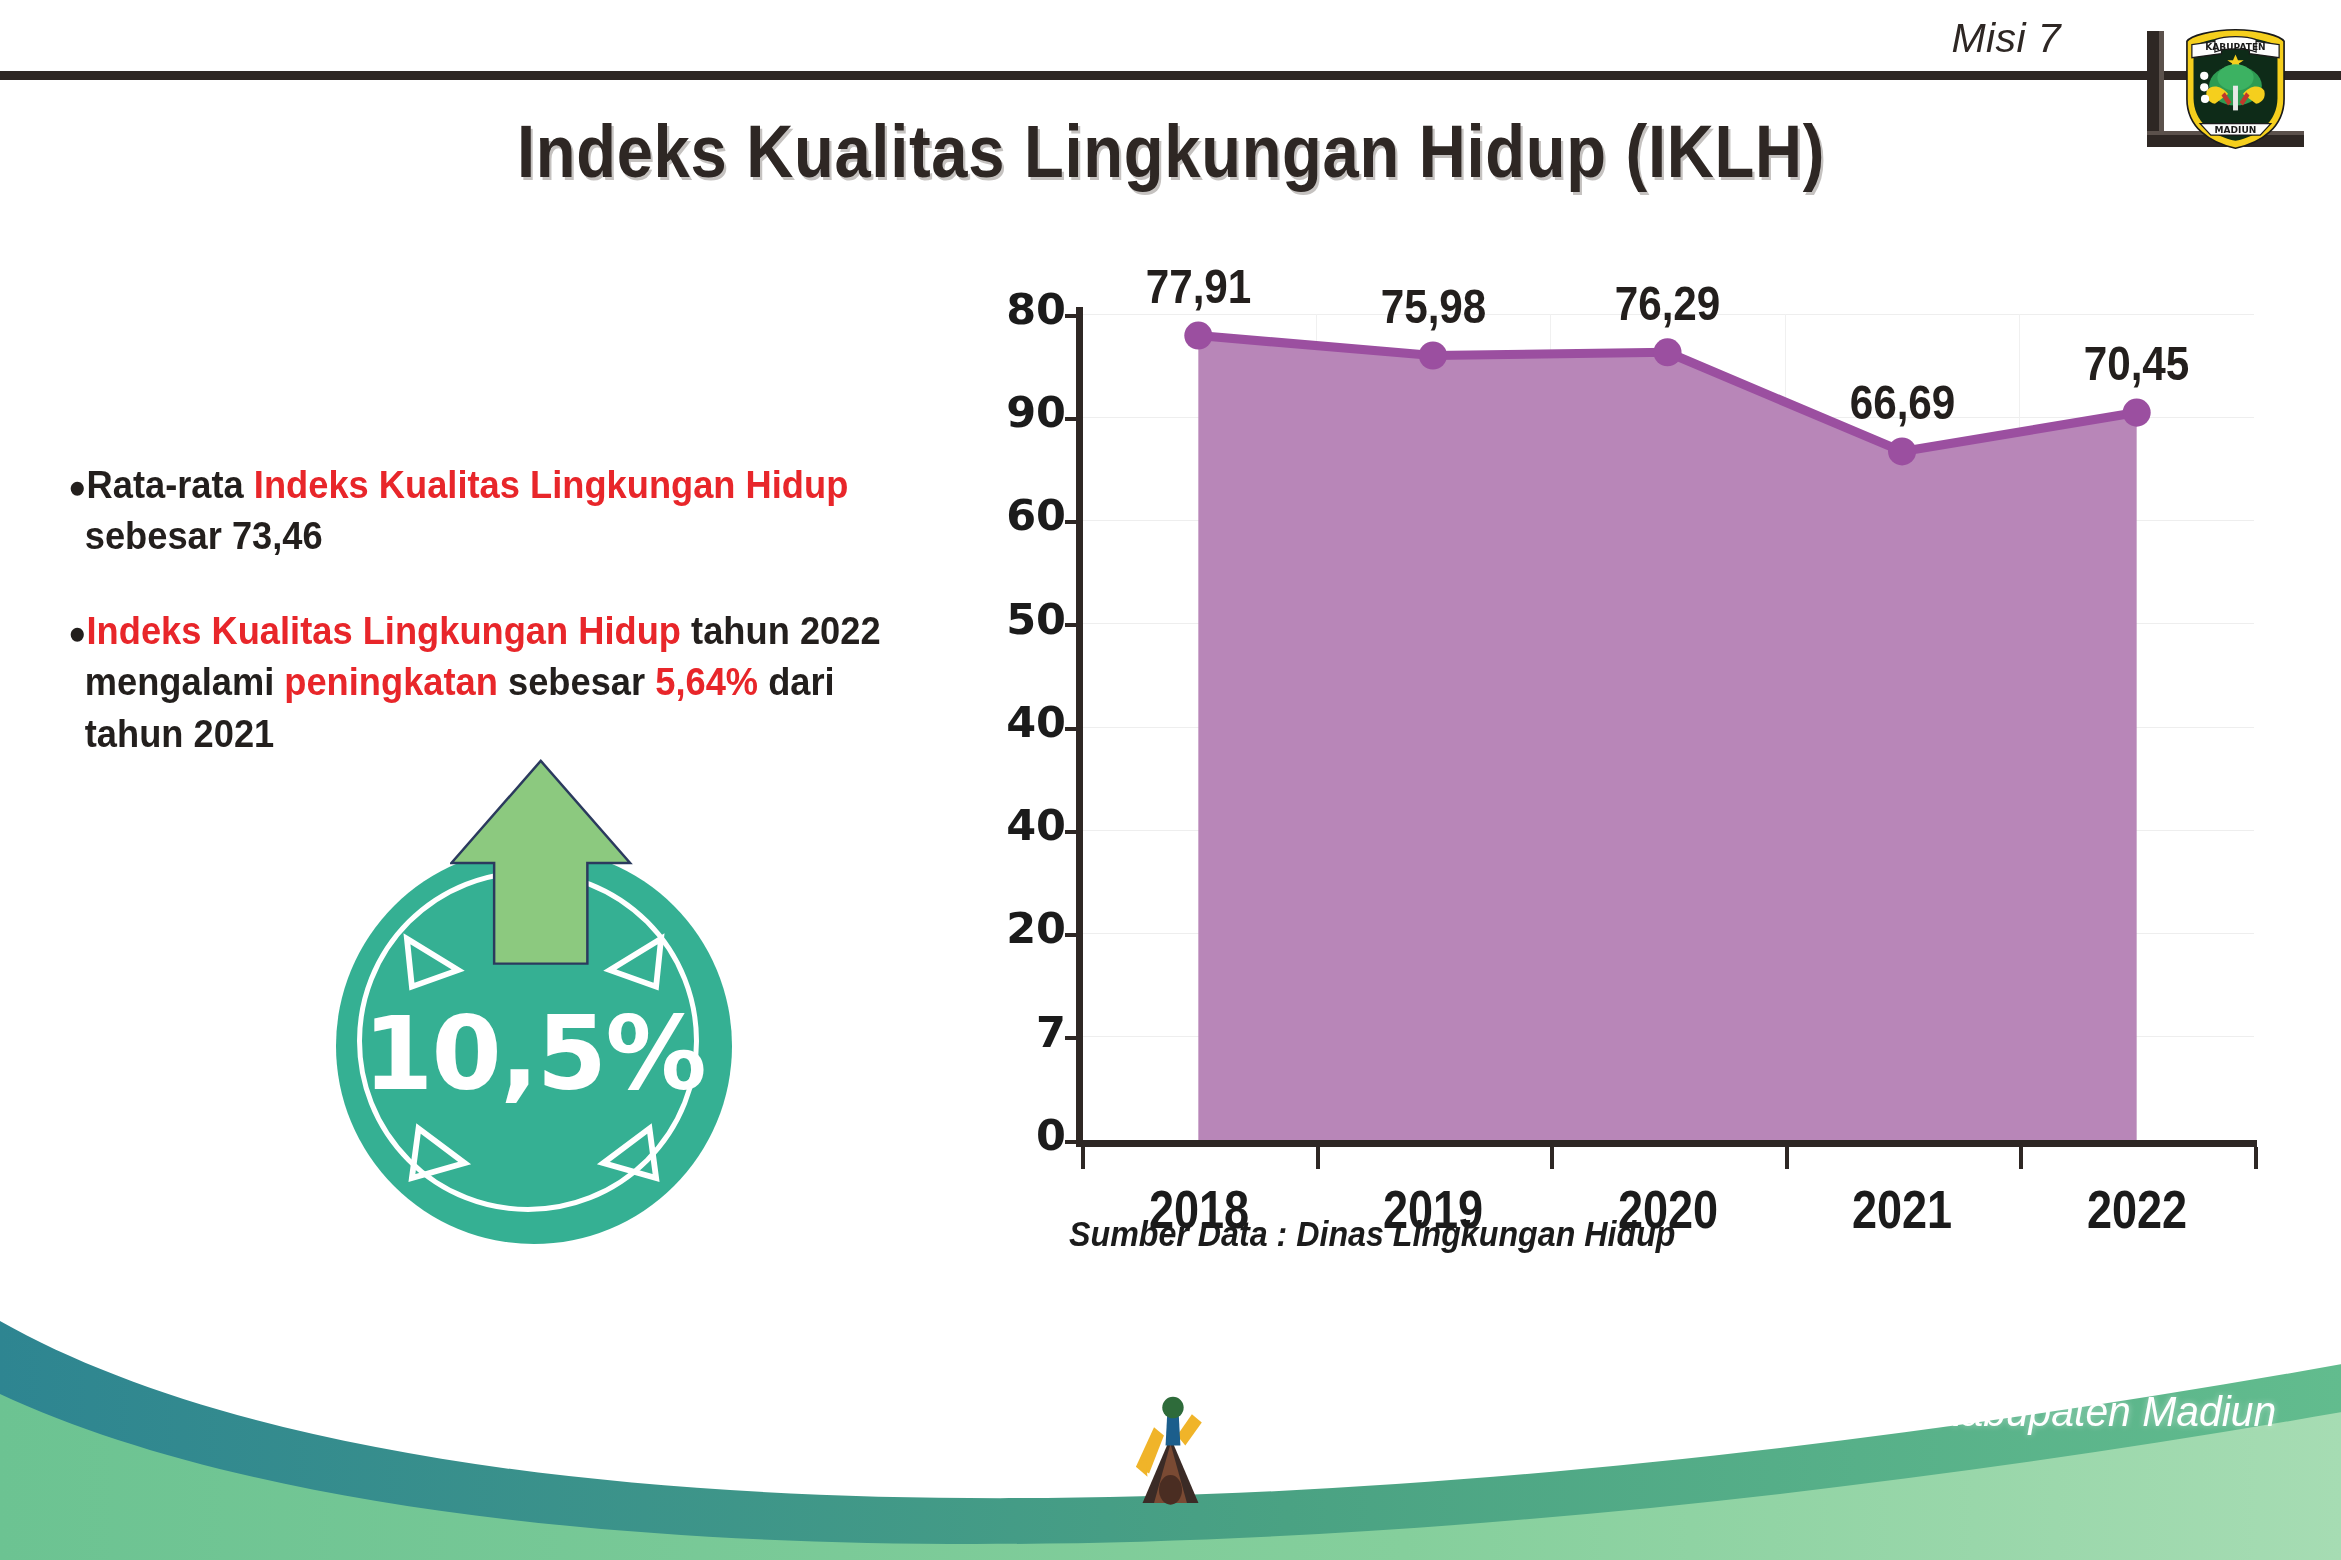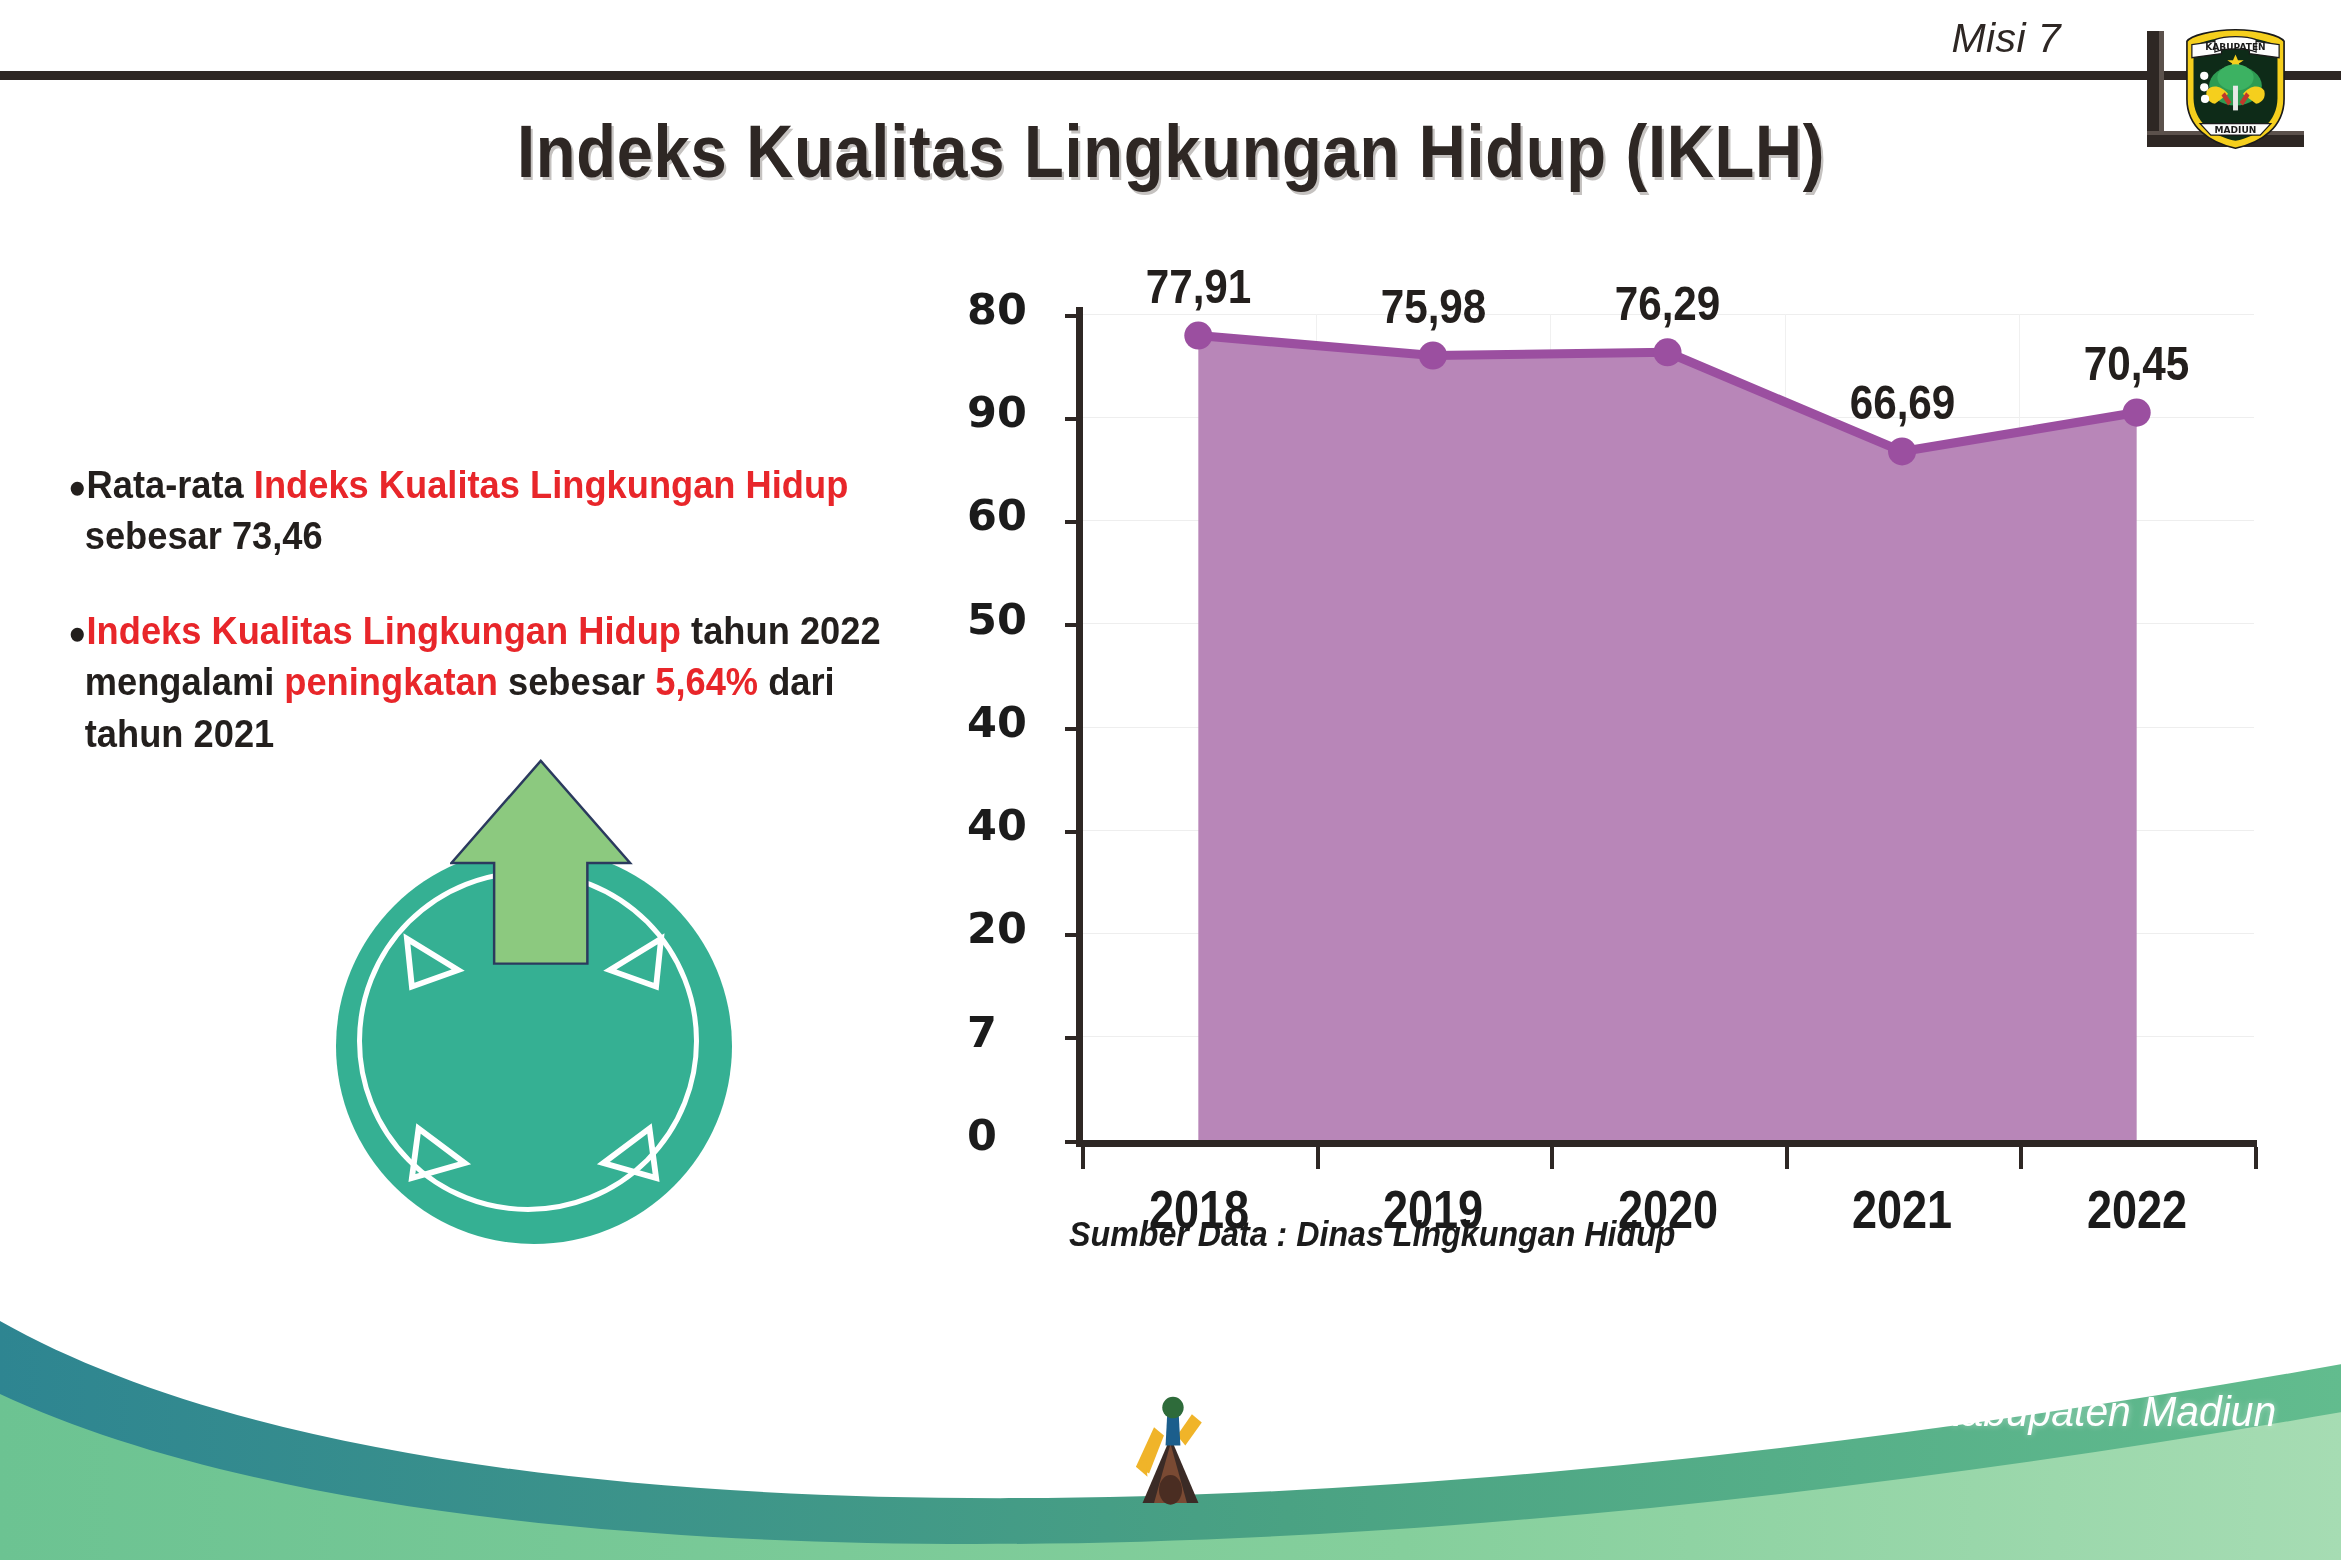--- a/index.html
+++ b/index.html
@@ -55,21 +55,21 @@
   
   .chart{position:absolute;left:974px;top:289px;width:1288px;height:875px;}
   .gridh{position:absolute;left:0;height:0.8px;background:#eeeeee;width:100%;}
   .gridv{position:absolute;top:0;width:0.8px;background:#f0f0f0;height:826px;}
   .yaxis-line{position:absolute;left:102px;top:18px;width:6.6px;height:836px;
               background:#2e2724;}
   .xaxis-line{position:absolute;left:102px;top:851px;width:1181px;height:7.4px;
               background:#2e2724;}
   .ytick{position:absolute;left:91px;width:18px;height:4.1px;background:#2e2724;}
   .ylab{position:absolute;right:1196px;font-size:43px;font-weight:bold;
-        color:#1b1b1b;font-family:"DejaVu Sans",sans-serif;text-align:left;
+        color:#1b1b1b;font-family:"DejaVu Sans",sans-serif;text-align:right;
         width:99px;}
   .xtick{position:absolute;top:858px;width:4.1px;height:21.5px;background:#2e2724;}
   .xlab{position:absolute;top:890px;font-size:53px;font-weight:bold;
         color:#1b1b1b;text-align:center;width:198px;
         font-family:"Liberation Sans Narrow","Liberation Sans",sans-serif;
         transform:scaleX(.85);}
   .dlabel{position:absolute;font-size:48px;font-weight:bold;color:#231f1d;
           text-align:center;width:215px;
           font-family:"Liberation Sans Narrow","Liberation Sans",sans-serif;
           transform:scaleX(.88);}
@@ -145,20 +145,21 @@
     <polygon points="110,8 215,128 165,128 165,250 55,250 55,128 5,128" fill="#8cc97f" stroke="none"></polygon>
   </svg>
 
   <svg style="position:absolute;left:10px;top:92px;" width="396" height="396" viewBox="0 0 480 480">
     <polygon points="86,110 148,148 92,168" fill="none" stroke="#fff" stroke-width="7"></polygon>
     <polygon points="394,110 332,148 388,168" fill="none" stroke="#fff" stroke-width="7"></polygon>
     <polygon points="92,400 100,340 156,382" fill="none" stroke="#fff" stroke-width="7"></polygon>
     <polygon points="388,400 380,340 324,382" fill="none" stroke="#fff" stroke-width="7"></polygon>
   </svg>
 
+  <div class="badge-num">10,5%</div>
 </div>
 
 <div class="chart">
   <div class="yaxis-line"></div>
   <div class="xaxis-line"></div>
   <div id="chart-layers">
       <div class="ytick" style="top: 851px;"></div>
       <div class="gridh" style="left: 107px; top: 747px; width: 1173px;"></div>
       <div class="ytick" style="top: 747px;"></div>
       <div class="gridh" style="left: 107px; top: 644px; width: 1173px;"></div>

